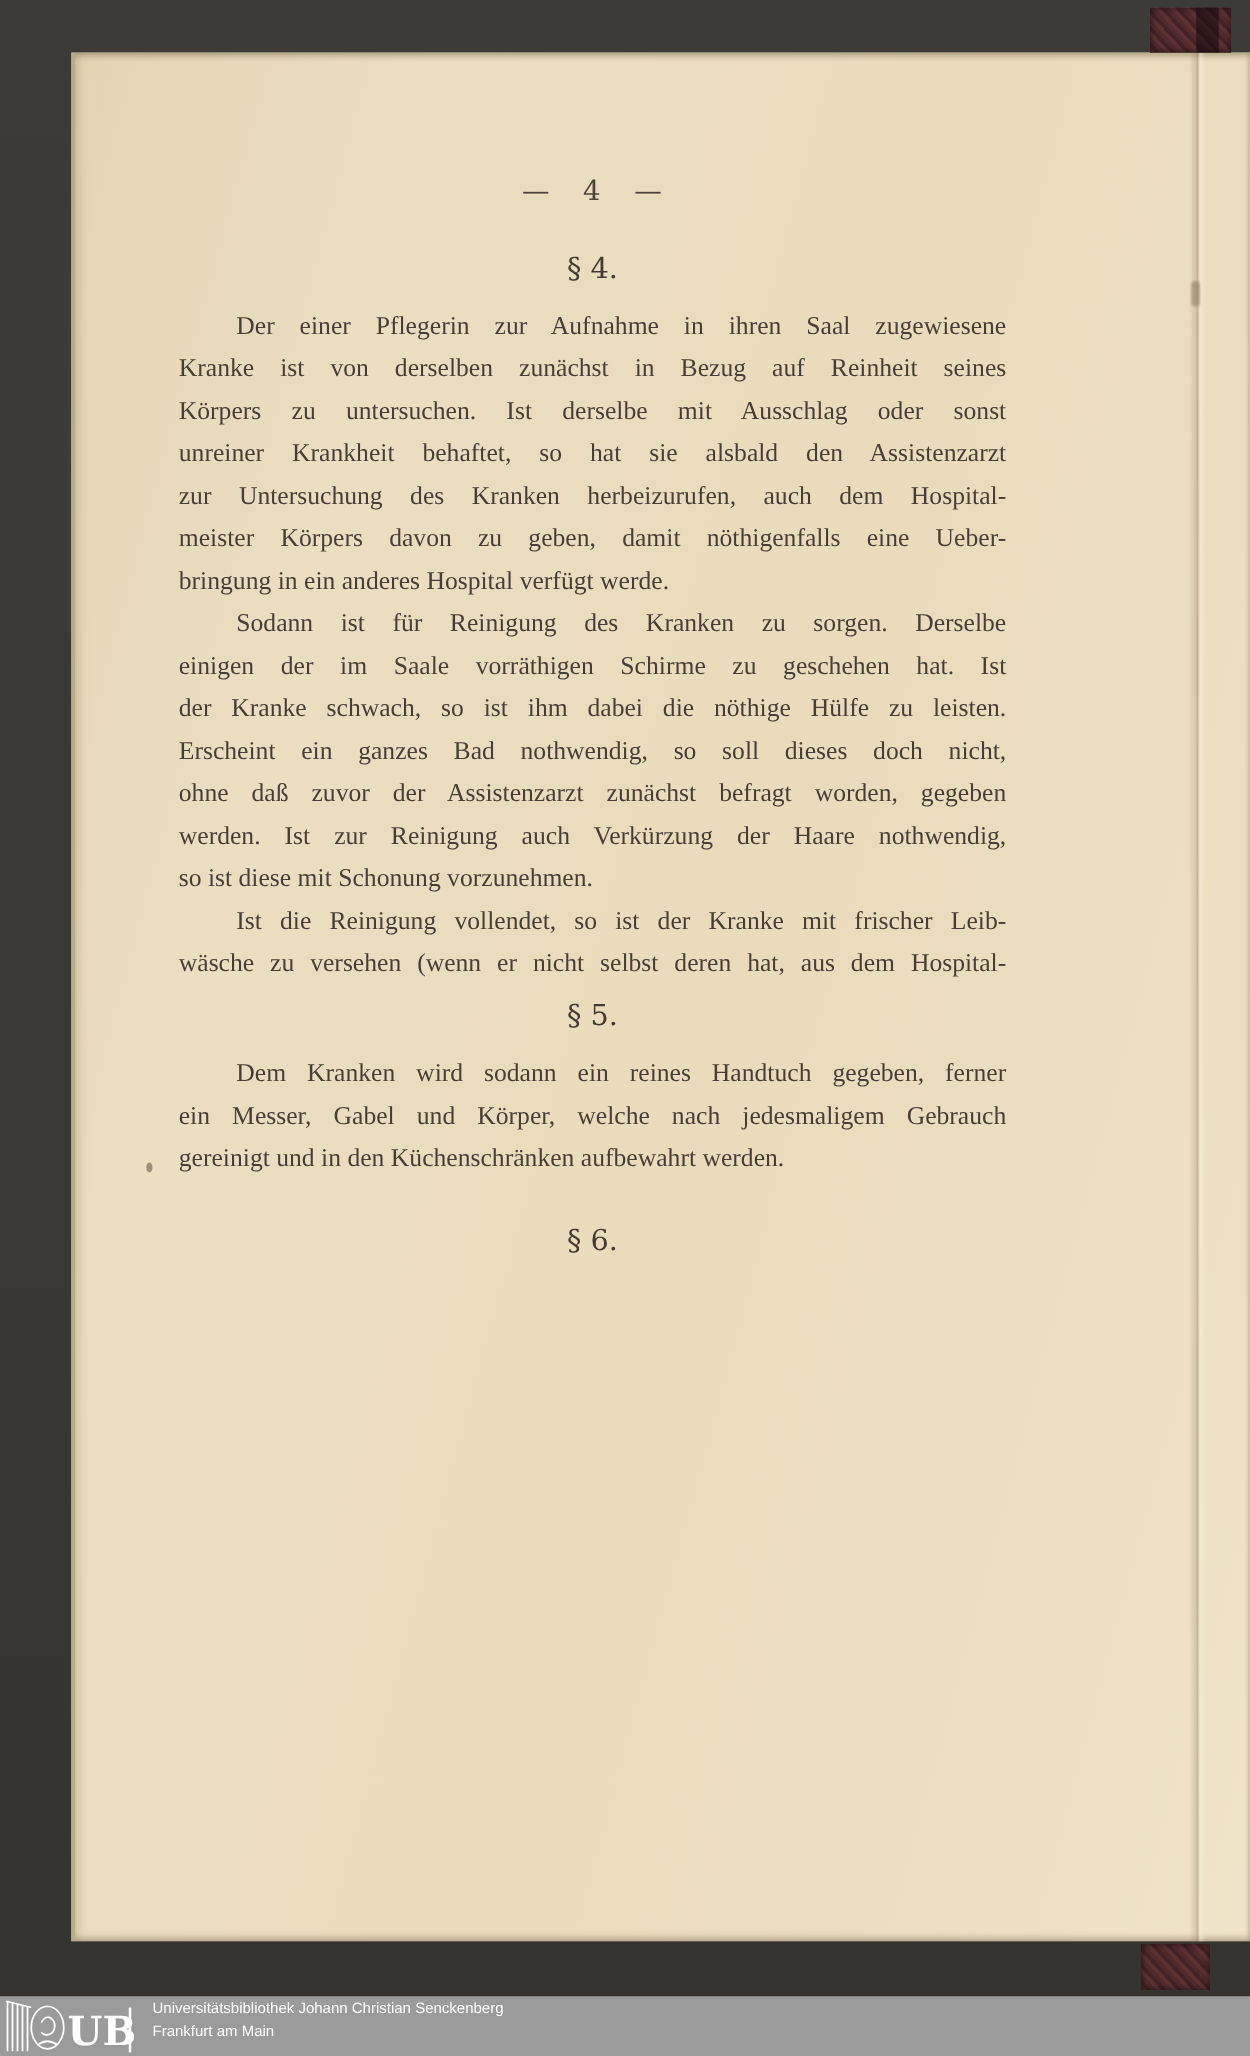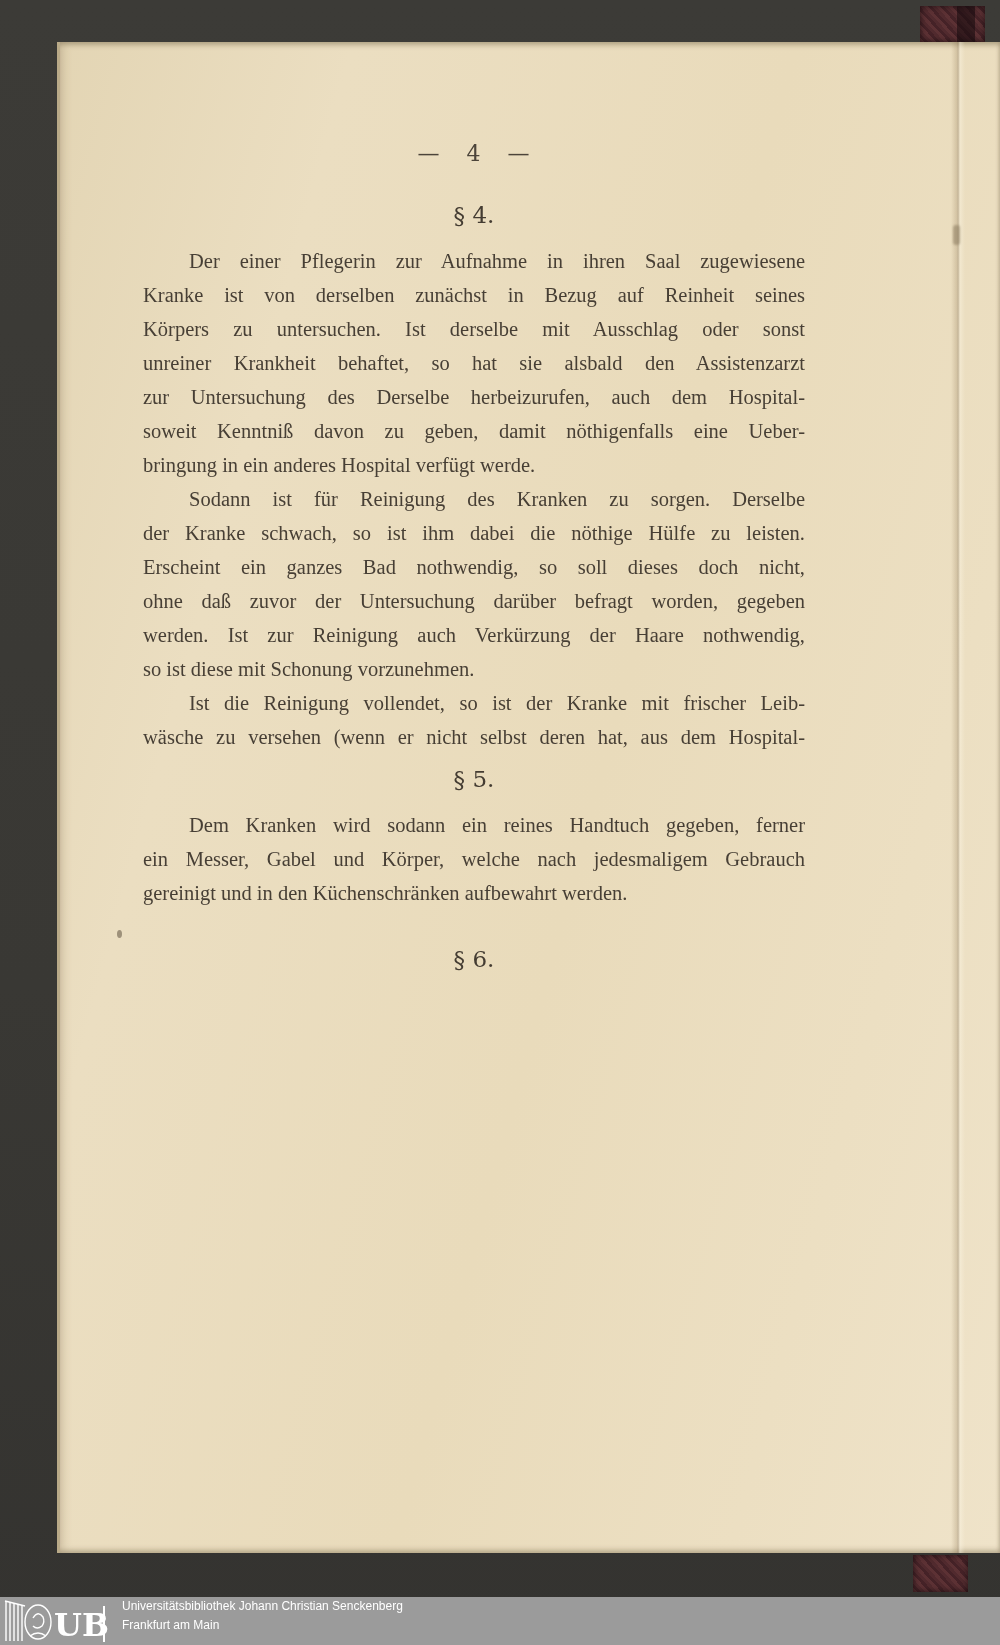--- a/index.html
+++ b/index.html
@@ -85,29 +85,30 @@
 
   <div class="page">
     <div class="page-header">— 4 —</div>
     <div id="content">
         <div class="section-heading">§ 4.</div>
         <div class="paragraph">
           <div class="line first">Der einer Pflegerin zur Aufnahme in ihren Saal zugewiesene</div>
           <div class="line">Kranke ist von derselben zunächst in Bezug auf Reinheit seines</div>
           <div class="line">Körpers zu untersuchen. Ist derselbe mit Ausschlag oder sonst</div>
           <div class="line">unreiner Krankheit behaftet, so hat sie alsbald den Assistenzarzt</div>
-          <div class="line">zur Untersuchung des Derselbe herbeizurufen, auch dem Hospital-</div>
-          <div class="line">soweit Kenntniß davon zu geben, damit nöthigenfalls eine Ueber-</div>
+          <div class="line">zur Untersuchung des Kranken herbeizurufen, auch dem Hospital-</div>
+          <div class="line">meister Körpers davon zu geben, damit nöthigenfalls eine Ueber-</div>
           <div class="line last">bringung in ein anderes Hospital verfügt werde.</div>
         </div>
         <div class="paragraph">
           <div class="line first">Sodann ist für Reinigung des Kranken zu sorgen. Derselbe</div>
+          <div class="line">einigen der im Saale vorräthigen Schirme zu geschehen hat. Ist</div>
           <div class="line">der Kranke schwach, so ist ihm dabei die nöthige Hülfe zu leisten.</div>
           <div class="line">Erscheint ein ganzes Bad nothwendig, so soll dieses doch nicht,</div>
-          <div class="line">ohne daß zuvor der Untersuchung darüber befragt worden, gegeben</div>
+          <div class="line">ohne daß zuvor der Assistenzarzt zunächst befragt worden, gegeben</div>
           <div class="line">werden. Ist zur Reinigung auch Verkürzung der Haare nothwendig,</div>
           <div class="line last">so ist diese mit Schonung vorzunehmen.</div>
         </div>
         <div class="paragraph">
           <div class="line first">Ist die Reinigung vollendet, so ist der Kranke mit frischer Leib-</div>
           <div class="line">wäsche zu versehen (wenn er nicht selbst deren hat, aus dem Hospital-</div>
         </div>
         <div class="section-heading compact">§ 5.</div>
         <div class="paragraph">
           <div class="line first">Dem Kranken wird sodann ein reines Handtuch gegeben, ferner</div>

